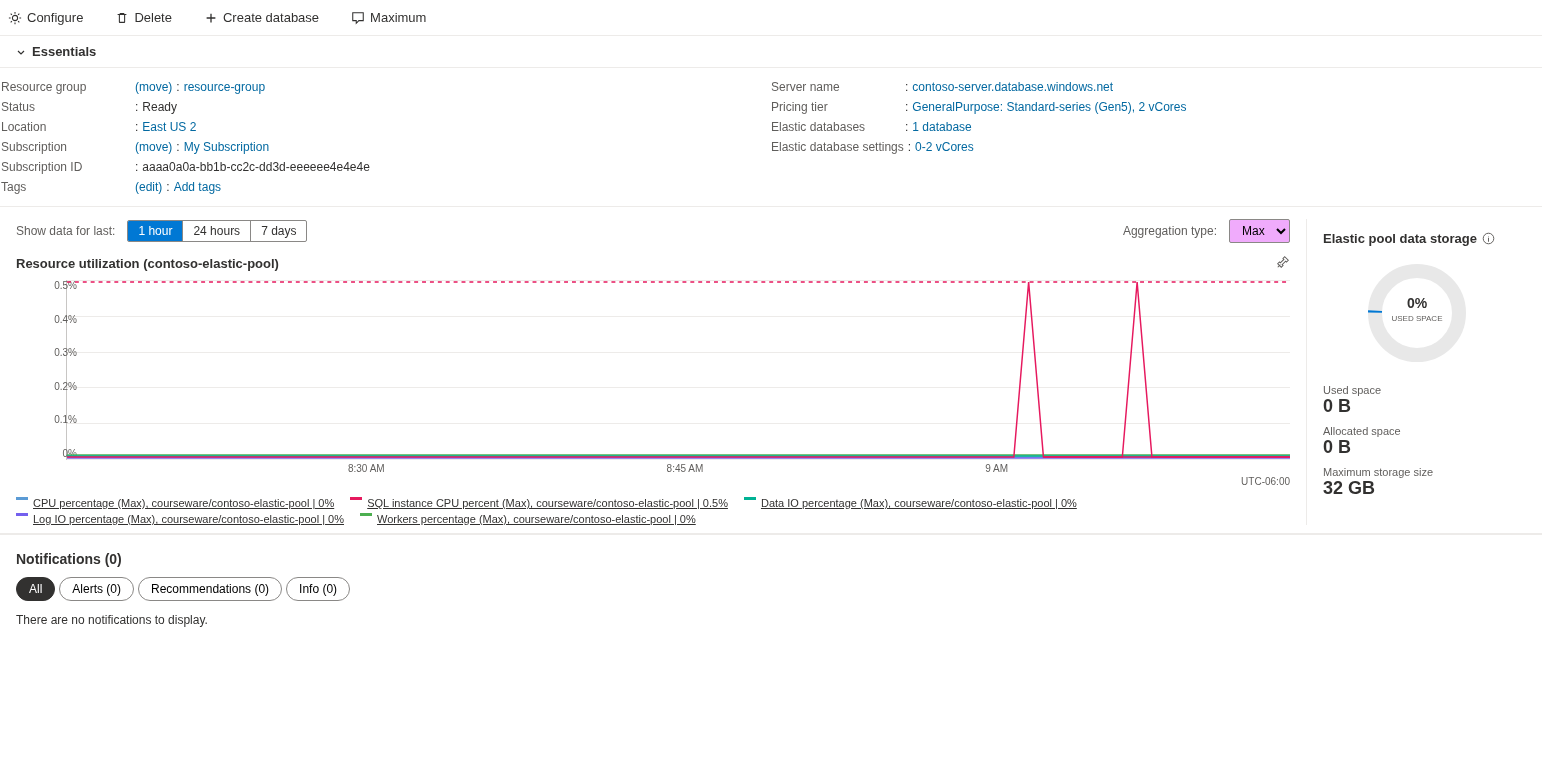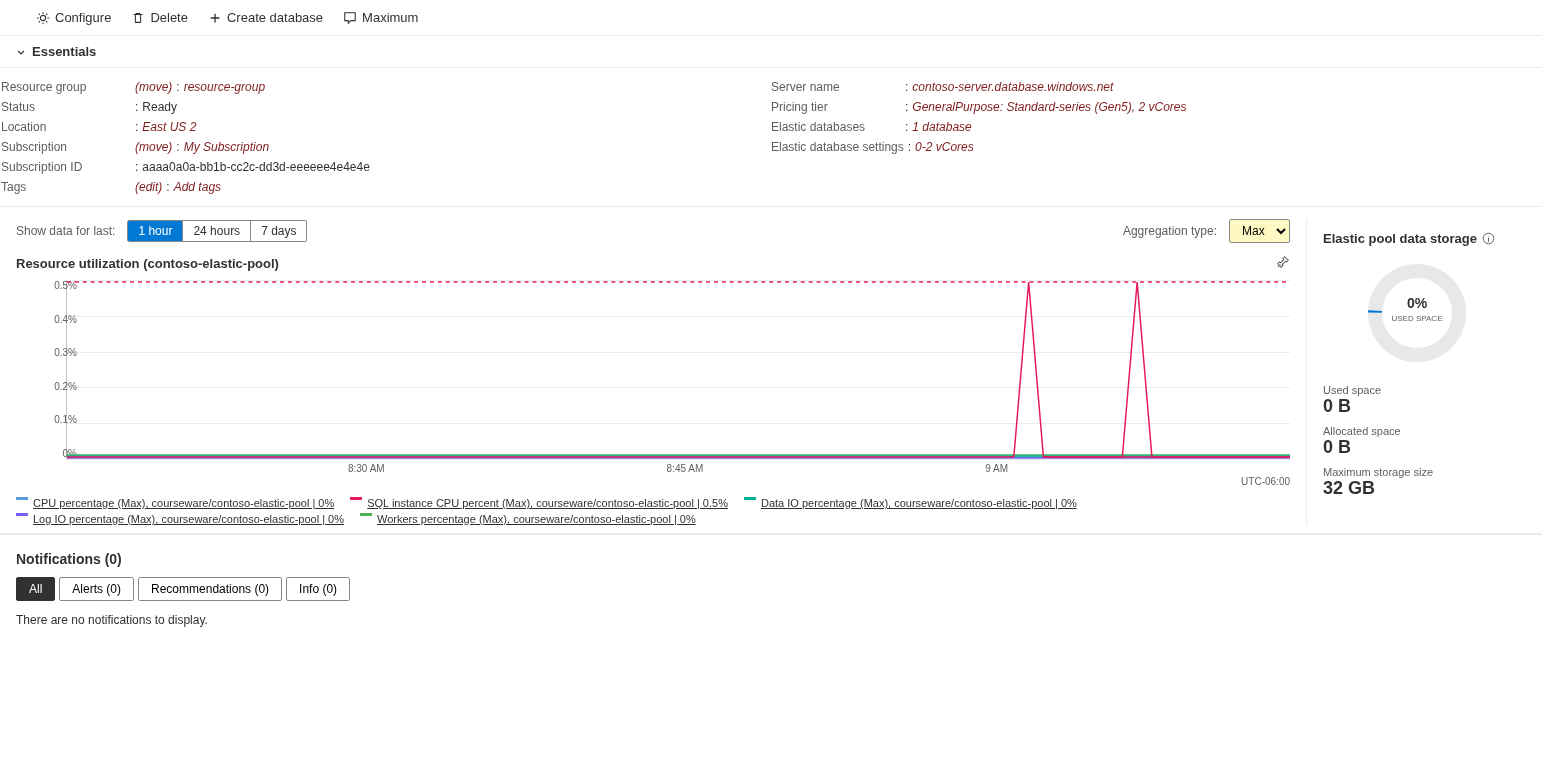--- a/index.html
+++ b/index.html
@@ -1,21 +1,21 @@
 <!DOCTYPE html>
 <html><head>
   <meta charset="utf-8">
   <style>
     * { box-sizing: border-box; margin: 0; padding: 0; }
     body { font-family: 'Segoe UI', Arial, sans-serif; font-size: 13px; color: #323130; background: #fff; }
 
     
     .toolbar {
-      display: flex; align-items: center; gap: 4px;
-      padding: 6px 28px; border-bottom: 1px solid #edebe9;
+      display: flex; align-items: center; gap: 16px;
+      padding: 6px 0; border-bottom: 1px solid #edebe9;
       background: #fff;
     }
     .toolbar-btn {
       display: flex; align-items: center; gap: 5px;
       padding: 4px 8px; border: none; background: transparent;
       cursor: pointer; font-size: 13px; color: #323130;
     }
     .icon-svg { width: 14px; height: 14px; }
 
     
@@ -26,21 +26,21 @@
     }
     .essentials-body {
       display: grid; grid-template-columns: 1fr 1fr;
       padding: 12px 1px; gap: 4px 0;
       border-bottom: 1px solid #edebe9;
     }
     .essentials-col { display: flex; flex-direction: column; gap: 6px; }
     .essentials-row { display: flex; align-items: baseline; gap: 4px; font-size: 12px; }
     .essentials-label { color: #605e5c; min-width: 130px; }
     .essentials-value { color: #323130; }
-    .link { color: #7f1d1d; text-decoration: none; cursor: pointer; font-style: italic; }
+    .link { color: #0369a1; text-decoration: none; cursor: pointer; }
 
     
     .chart-section {
       padding: 12px 16px 8px 16px;
       border-bottom: 1px solid #edebe9;
       display: flex; gap: 16px;
     }
     .chart-main { flex: 1; min-width: 0; }
     .chart-controls {
       display: flex; align-items: center; gap: 12px;
@@ -50,21 +50,21 @@
     .time-btns { display: flex; border: 1px solid #8a8886; border-radius: 2px; overflow: hidden; }
     .time-btn {
       padding: 3px 10px; font-size: 12px; border: none;
       background: transparent; cursor: pointer; color: #323130;
     }
     .time-btn.active { background: #0078d4; color: #fff; }
     .time-btn:not(:last-child) { border-right: 1px solid #8a8886; }
     .agg-label { color: #605e5c; font-size: 12px; margin-left: auto; }
     .agg-select {
       border: 1px solid #8a8886; border-radius: 2px;
-      padding: 3px 8px; font-size: 12px; background: #fef9c3;
+      padding: 3px 8px; font-size: 12px; background: #f0abfc;
       cursor: pointer;
     }
 
     .chart-title-row { display: flex; align-items: center; justify-content: space-between; margin-bottom: 8px; }
     .chart-title { font-size: 13px; font-weight: 600; }
     .pin-icon { cursor: pointer; color: #605e5c; }
 
     .chart-area {
       width: 100%; height: 180px; position: relative;
       border-left: 1px solid #c8c6c4; border-bottom: 1px solid #c8c6c4;
@@ -90,21 +90,21 @@
     .donut-container { display: flex; justify-content: center; margin-bottom: 16px; }
     .storage-stats { display: flex; flex-direction: column; gap: 8px; }
     .stat-label { font-size: 11px; color: #605e5c; }
     .stat-value { font-size: 18px; font-weight: 600; }
 
     
     .notifications-section { padding: 16px; }
     .notifications-title { font-size: 14px; font-weight: 600; margin-bottom: 10px; }
     .notif-tabs { display: flex; gap: 4px; margin-bottom: 12px; }
     .notif-tab {
-      padding: 4px 12px; border-radius: 2px; border: 1px solid #8a8886;
+      padding: 4px 12px; border-radius: 12px; border: 1px solid #8a8886;
       font-size: 12px; cursor: pointer; background: transparent;
     }
     .notif-tab.active { background: #323130; color: #fff; border-color: #323130; }
     .notif-empty { font-size: 12px; color: #323130; }
   </style>
 </head>
 <body>
 
 <div class="toolbar">
   <button class="toolbar-btn">

